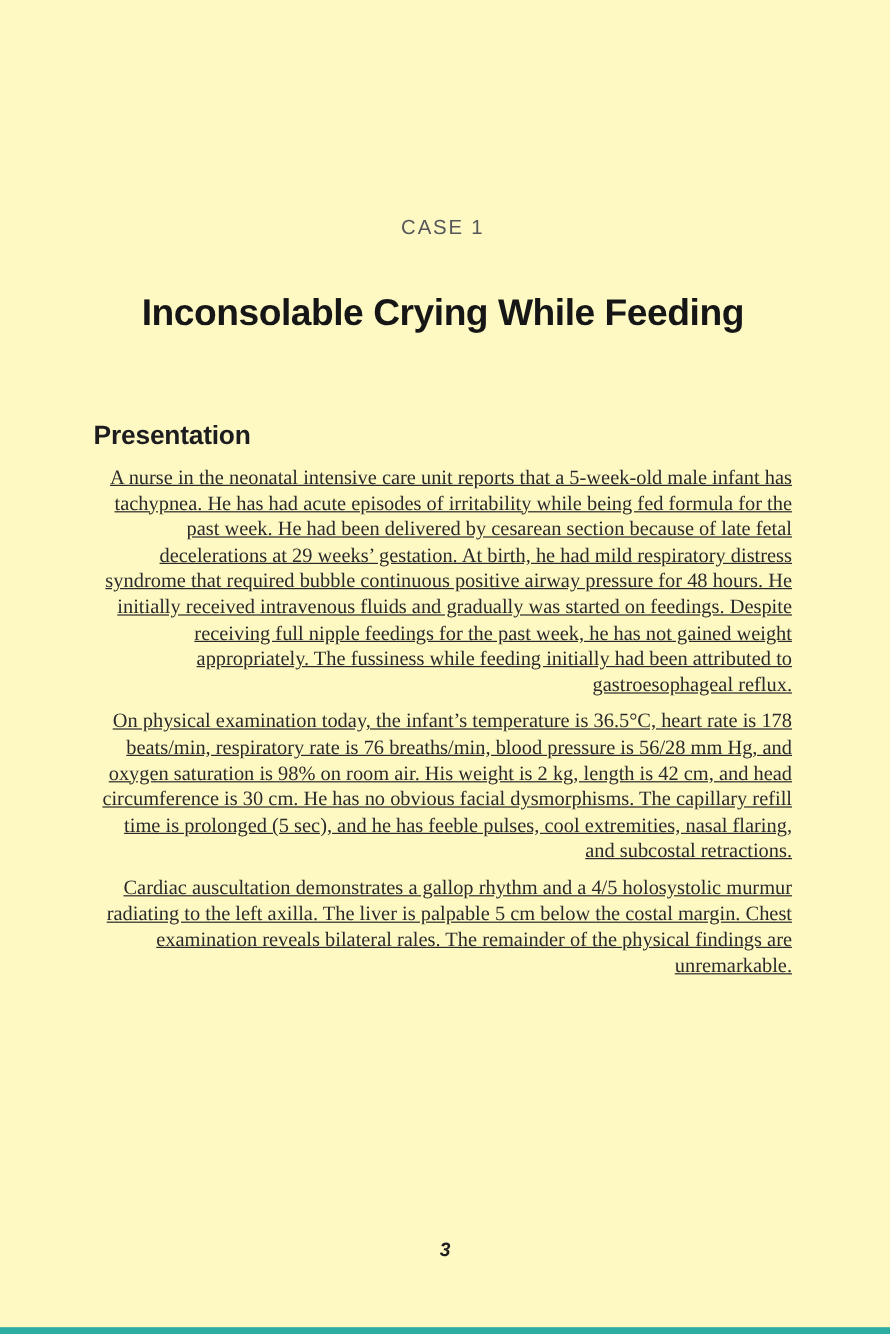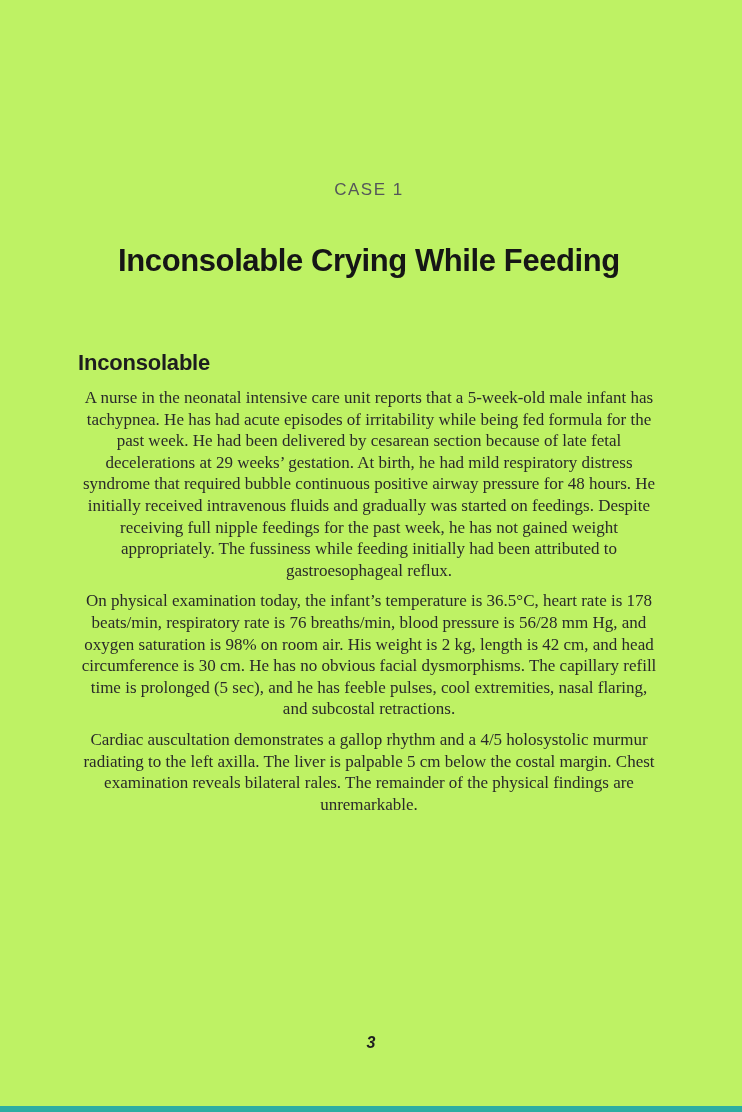--- a/index.html
+++ b/index.html
@@ -4,21 +4,21 @@
 <style>
   html, body {
     margin: 0;
     padding: 0;
     background: #ffffff;
   }
   .page {
     position: relative;
     width: 742px;
     height: 1112px;
-    background: #bef264;
+    background: #fef9c3;
     overflow: hidden;
     font-family: "Liberation Serif", serif;
     color: #262626;
   }
   .content {
     padding: 181px 82px 0 78px;
   }
   .kicker {
     text-align: center;
     font-family: "Liberation Sans", sans-serif;
@@ -44,22 +44,23 @@
     font-size: 22px;
     line-height: 26px;
     font-weight: 700;
     letter-spacing: -0.2px;
     color: #1d1d1f;
   }
   .body-text p {
     margin: 0 0 9px 0;
     font-size: 17px;
     line-height: 21.6px;
-    text-align: center;
+    text-align: right;
     color: #2a2a2a;
+    text-decoration: underline;
   }
   .page-number {
     position: absolute;
     left: 0;
     top: 1034px;
     width: 100%;
     text-align: center;
     font-family: "Liberation Sans", sans-serif;
     font-style: italic;
     font-weight: 700;
@@ -77,21 +78,21 @@
 </head>
 <body>
 
 <div class="page">
   <div class="content">
 
     <div class="kicker">CASE 1</div>
 
     <h1 class="title">Inconsolable Crying While Feeding</h1>
 
-    <h2 class="section-heading">Inconsolable</h2>
+    <h2 class="section-heading">Presentation</h2>
 
     <div class="body-text">
       <p>A nurse in the neonatal intensive care unit reports that a 5-week-old male infant has tachypnea. He has had acute episodes of irritability while being fed formula for the past week. He had been delivered by cesarean section because of late fetal decelerations at 29 weeks’ gestation. At birth, he had mild respiratory distress syndrome that required bubble continuous positive airway pressure for 48 hours. He initially received intravenous fluids and gradually was started on feedings. Despite receiving full nipple feedings for the past week, he has not gained weight appropriately. The fussiness while feeding initially had been attributed to gastroesophageal reflux.</p>
       <p>On physical examination today, the infant’s temperature is 36.5°C, heart rate is 178 beats/min, respiratory rate is 76 breaths/min, blood pressure is 56/28 mm Hg, and oxygen saturation is 98% on room air. His weight is 2 kg, length is 42 cm, and head circumference is 30 cm. He has no obvious facial dysmorphisms. The capillary refill time is prolonged (5 sec), and he has feeble pulses, cool extremities, nasal flaring, and subcostal retractions.</p>
       <p>Cardiac auscultation demonstrates a gallop rhythm and a 4/5 holosystolic murmur radiating to the left axilla. The liver is palpable 5 cm below the costal margin. Chest examination reveals bilateral rales. The remainder of the physical findings are unremarkable.</p>
     </div>
 
   </div>
 
   <div class="page-number">3</div>

